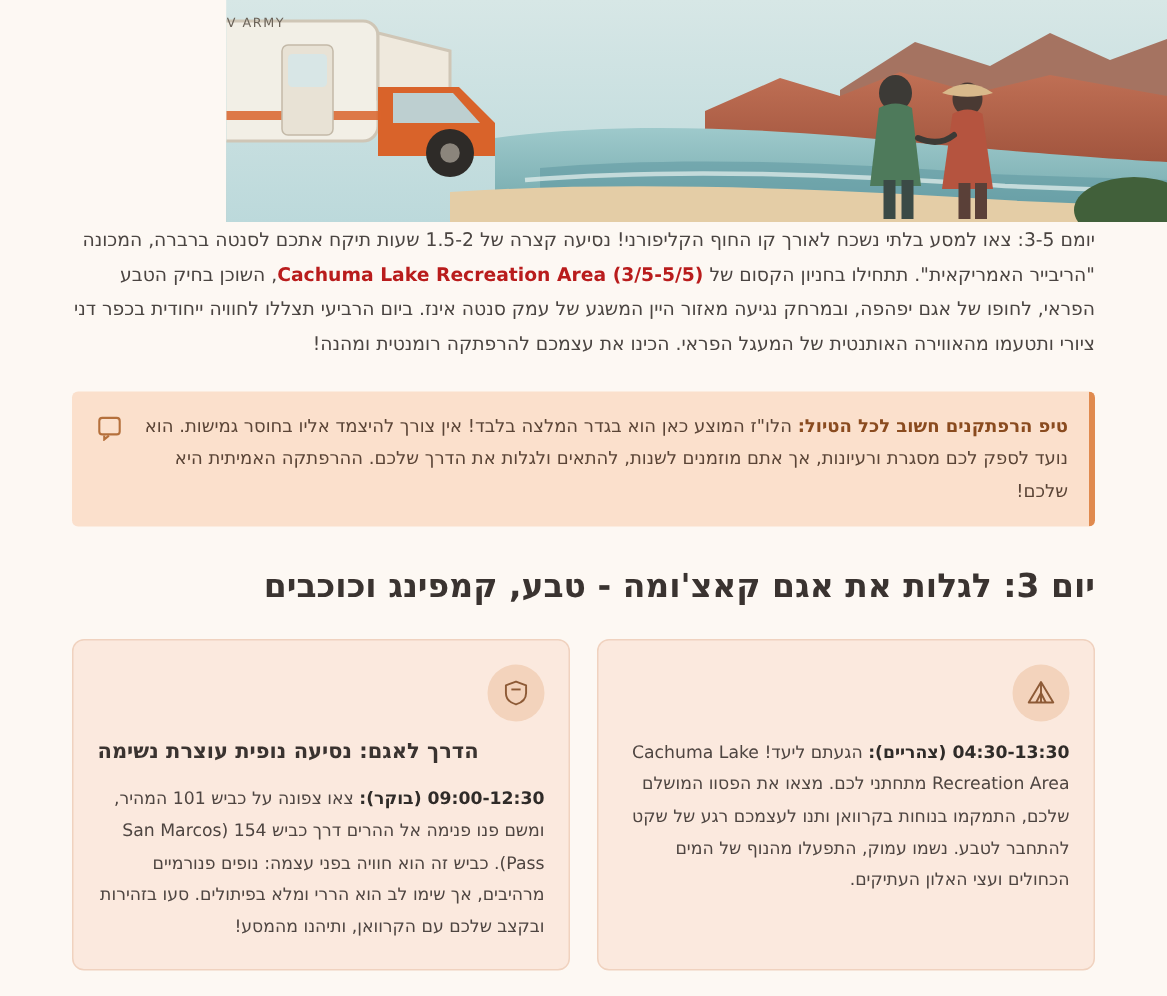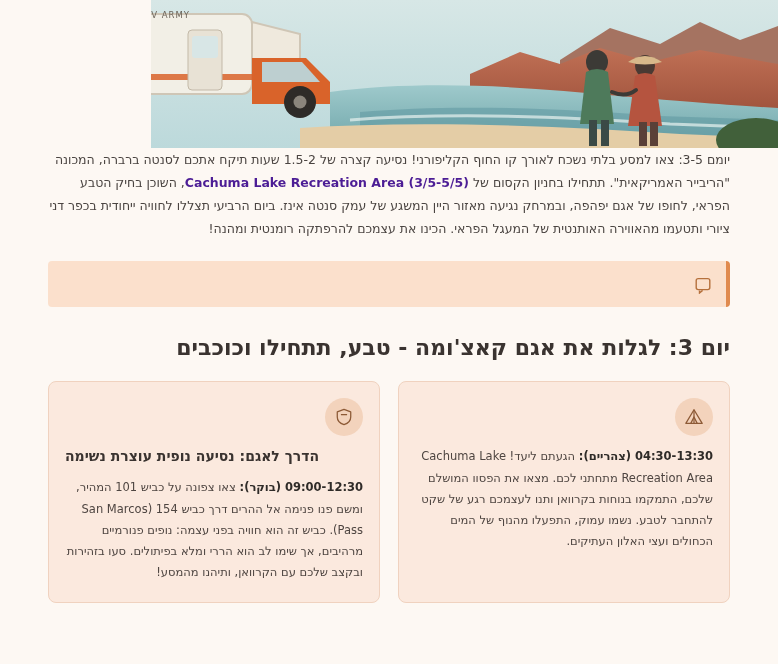--- a/index.html
+++ b/index.html
@@ -44,21 +44,21 @@
     letter-spacing: 0;
   }
 
   p.intro {
     font-size: 12.5px;
     line-height: 1.85;
     color: #4a4441;
     text-align: right;
     margin: 0 0 20px 0;
   }
-  p.intro b { color: #4c1d95; }
+  p.intro b { color: #b91c1c; }
 
   
   .tip {
     display: flex;
     flex-direction: row;
     align-items: flex-start;
     gap: 12px;
     background: #fbe0cc;
     border-right: 4px solid #e08a4e;
     border-radius: 4px;
@@ -228,23 +228,24 @@
 
     <p class="intro"><span>יומם 3-5: צאו למסע בלתי נשכח לאורך קו החוף הקליפורני! נסיעה קצרה של 1.5-2 שעות תיקח אתכם לסנטה ברברה, המכונה "הריבייר האמריקאית". תתחילו בחניון הקסום של </span><b>Cachuma Lake Recreation Area (3/5-5/5)</b><span>, השוכן בחיק הטבע הפראי, לחופו של אגם יפהפה, ובמרחק נגיעה מאזור היין המשגע של עמק סנטה אינז. ביום הרביעי תצללו לחוויה ייחודית בכפר דני ציורי ותטעמו מהאווירה האותנטית של המעגל הפראי. הכינו את עצמכם להרפתקה רומנטית ומהנה!</span></p>
 
     <div class="tip">
       <span class="tip-icon">
         <svg width="18" height="18" viewBox="0 0 18 18" fill="none" stroke="currentColor" stroke-width="1.4">
           <rect x="2.2" y="2.6" width="13.6" height="11" rx="2"></rect>
           <path d="M5.5 14.4 L5.5 17 L8.6 14.4"></path>
         </svg>
       </span>
+      <div class="tip-text"><b>טיפ הרפתקנים חשוב לכל הטיול:</b><span> הלו"ז המוצע כאן הוא בגדר המלצה בלבד! אין צורך להיצמד אליו בחוסר גמישות. הוא נועד לספק לכם מסגרת ורעיונות, אך אתם מוזמנים לשנות, להתאים ולגלות את הדרך שלכם. ההרפתקה האמיתית היא שלכם!</span></div>
     </div>
 
-    <h2 class="section-title">יום 3: לגלות את אגם קאצ'ומה - טבע, תתחילו וכוכבים</h2>
+    <h2 class="section-title">יום 3: לגלות את אגם קאצ'ומה - טבע, קמפינג וכוכבים</h2>
 
     <div class="cards">
 
       <div class="card">
         <div class="card-icon">
           <svg width="20" height="20" viewBox="0 0 22 22" fill="none" stroke="currentColor" stroke-width="1.4" stroke-linejoin="round">
             <path d="M11 3 L20 18 H2 Z"></path>
             <path d="M11 3 L11 18"></path>
             <path d="M7.5 18 L11 11 L14.5 18"></path>
           </svg>

